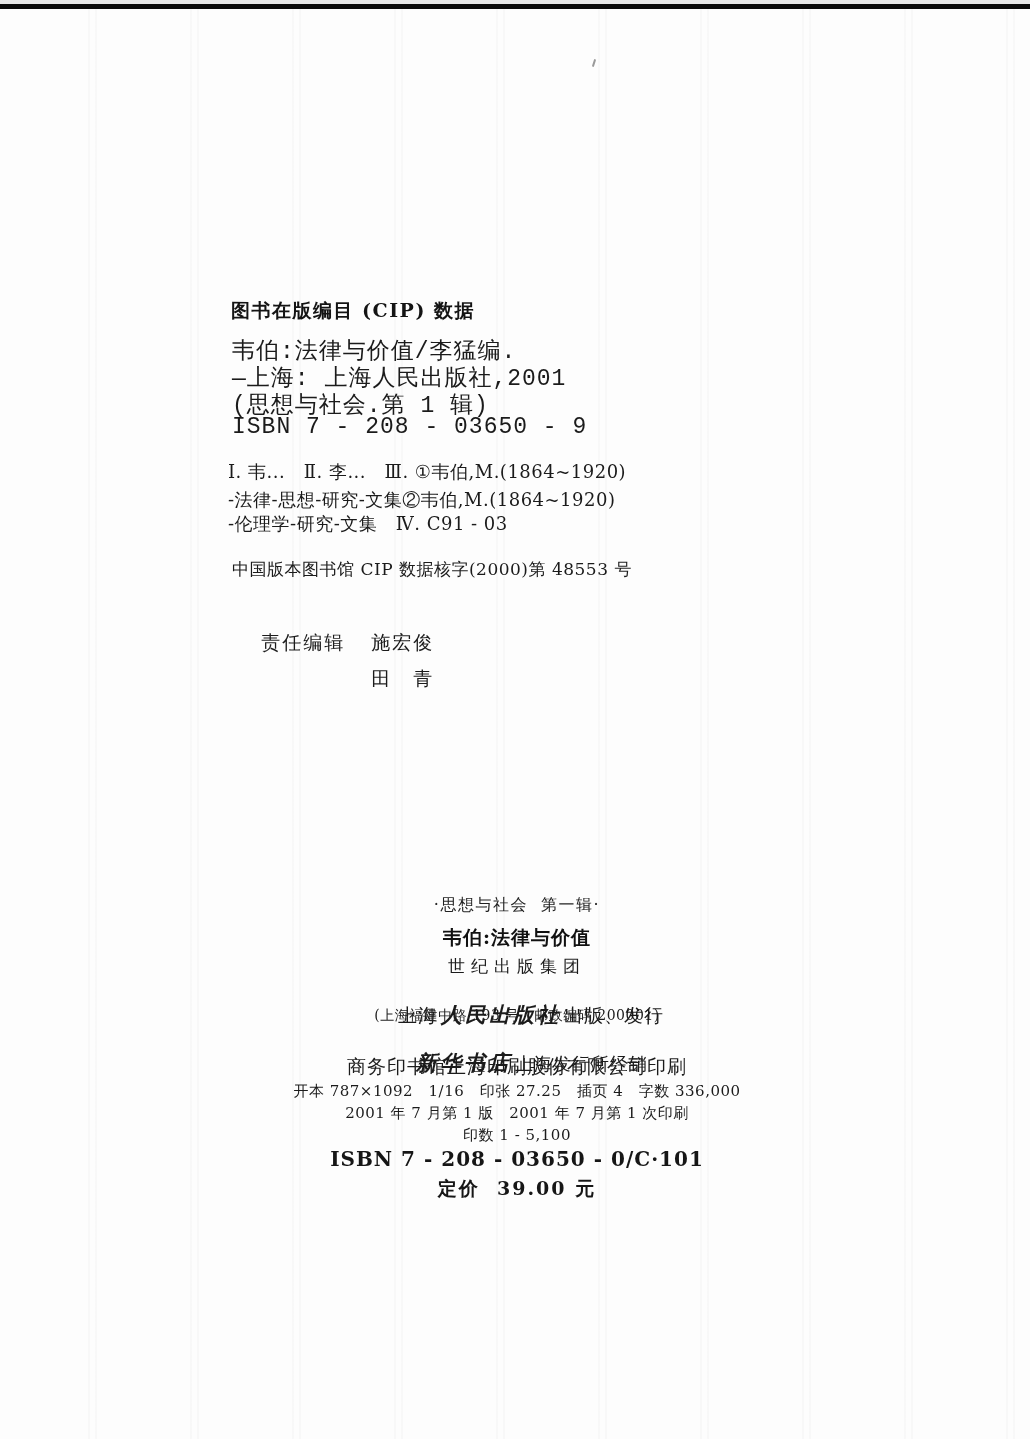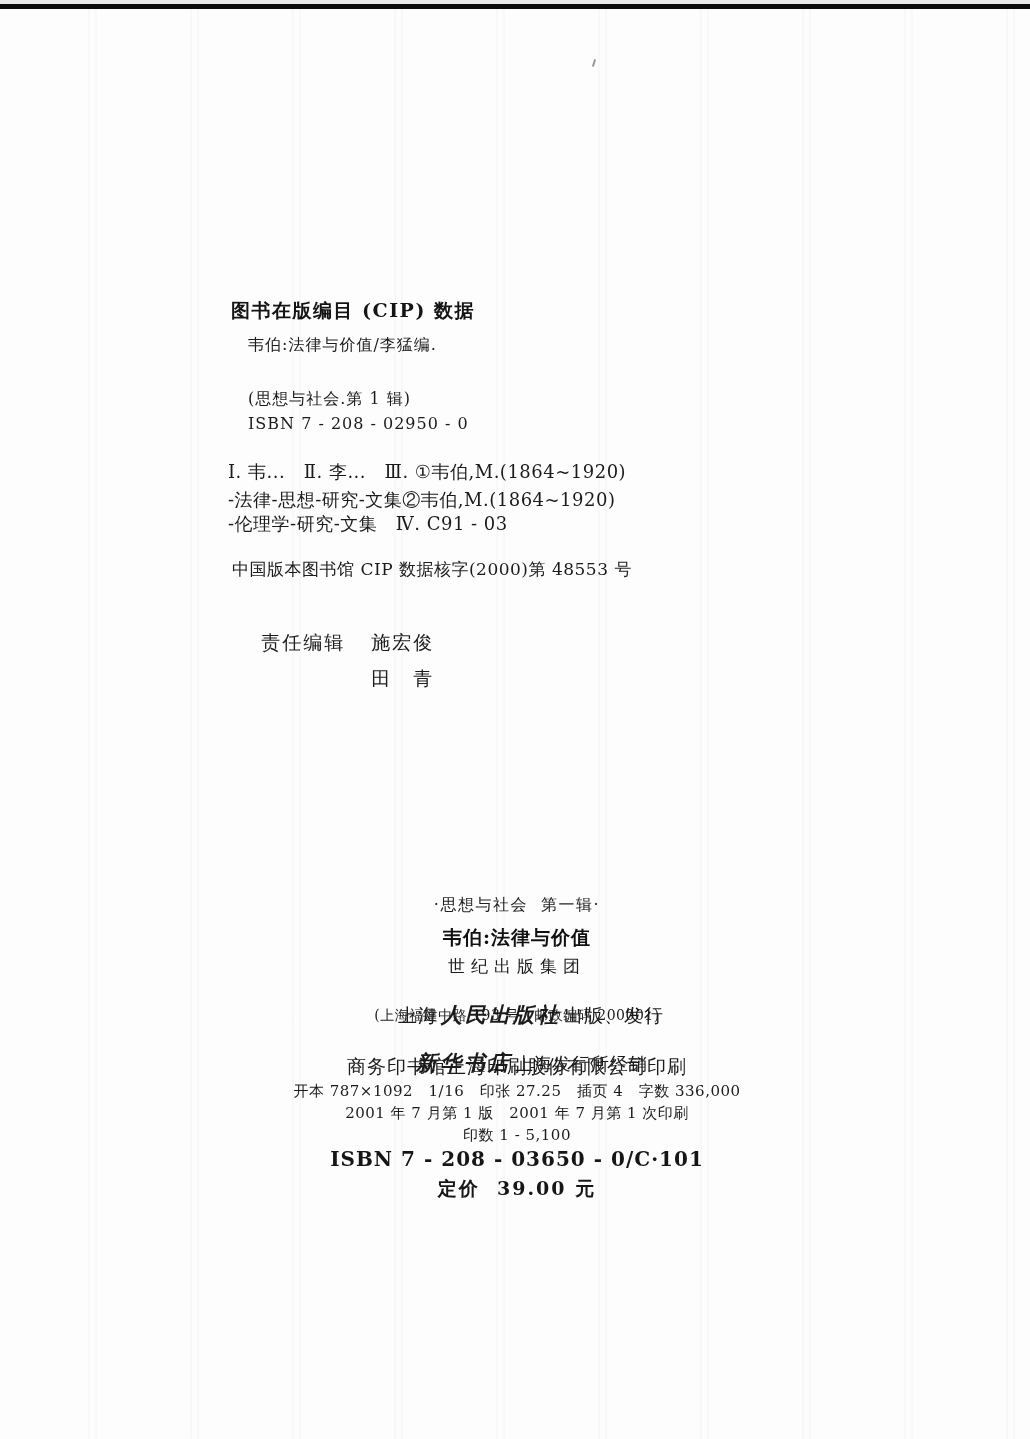--- a/index.html
+++ b/index.html
@@ -32,21 +32,21 @@
     transform: rotate(18deg);
     border-radius: 1px;
   }
   .line { position: absolute; white-space: pre; }
 
   
   .cip-heading {
     left: 231px; font-size: 19px; font-weight: bold;
     letter-spacing: 1.5px; color: #141414;
   }
-  .cip-entry   { left: 248px; font-size: 16px; letter-spacing: 1px; }
+  .cip-entry   { left: 232px; font-size: 23px; letter-spacing: 1px; font-family: Liberation Mono, monospace; }
   .cip-class   { left: 228px; font-size: 18px; letter-spacing: 0.5px; }
   .cip-record  { left: 232px; font-size: 17px; letter-spacing: 0.5px; }
   .credit-row  { left: 237px; font-size: 19px; }
   .credit-label{ display: inline-block; width: 110px; letter-spacing: 2px; }
   .credit-name { letter-spacing: 2px; }
 
   
   .centered { left: 0; width: 1034px; text-align: center; }
   .col-series  { font-size: 16px; letter-spacing: 1.5px; color: #222; }
   .col-title   { font-size: 19px; font-weight: bold; letter-spacing: 1px; color: #111; }
@@ -71,22 +71,23 @@
 <body>
 
 <div class="page">
 
   <div class="top-edge"></div>
   <div class="speck"></div>
 
   <div class="line cip-heading" style="top:294px">图书在版编目 (CIP) 数据</div>
 
   <div class="line cip-entry" style="top:331px">韦伯:法律与价值/李猛编.</div>
+  <div class="line cip-entry" style="top:358px">—上海: 上海人民出版社,2001</div>
   <div class="line cip-entry" style="top:385px">(思想与社会.第 1 辑)</div>
-  <div class="line cip-entry" style="top:410px">ISBN 7 - 208 - 02950 - 0</div>
+  <div class="line cip-entry" style="top:410px">ISBN 7 - 208 - 03650 - 9</div>
 
   <div class="line cip-class" style="top:456px">Ⅰ. 韦...　Ⅱ. 李...　Ⅲ. ①韦伯,M.(1864~1920)</div>
   <div class="line cip-class" style="top:484px">-法律-思想-研究-文集②韦伯,M.(1864~1920)</div>
   <div class="line cip-class" style="top:508px">-伦理学-研究-文集　Ⅳ. C91 - 03</div>
 
   <div class="line cip-record" style="top:554px">中国版本图书馆 CIP 数据核字(2000)第 48553 号</div>
 
   <div class="line credit-row" style="top:640px">
     <span class="credit-label"></span><span class="credit-name">田　青</span>
   </div>

